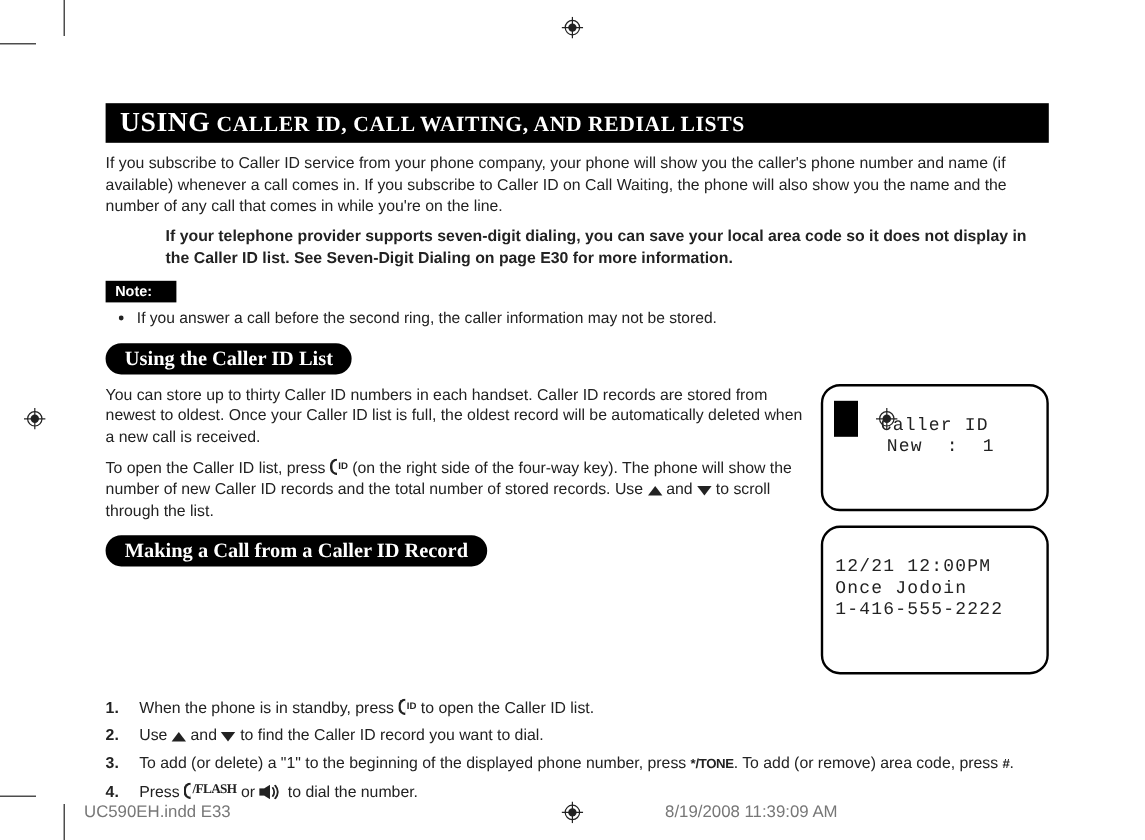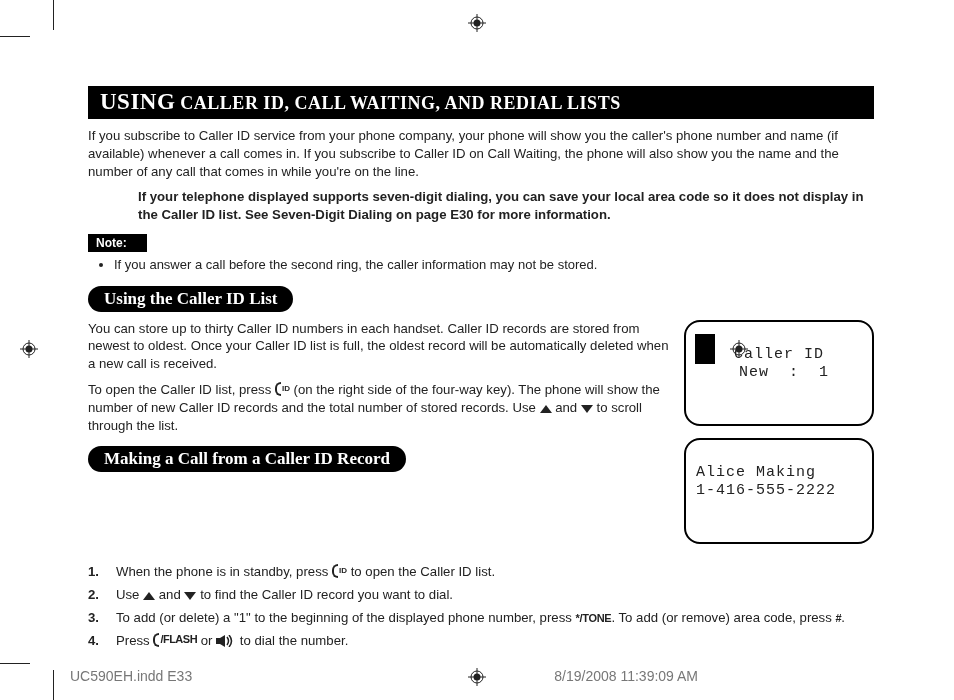--- a/index.html
+++ b/index.html
@@ -70,21 +70,21 @@
     display: inline-block; width: 6px; height: 14px; border: 2px solid #222;
     border-right: none; border-radius: 7px 0 0 7px;
   }
   .cid-icon .id { font-size: 8px; font-weight: bold; line-height: 8px; margin-left: 1px; }
 
   .flash-icon { display: inline-flex; align-items: center; vertical-align: -2px; font-weight: bold; }
   .flash-icon .paren {
     display: inline-block; width: 6px; height: 14px; border: 2px solid #222;
     border-right: none; border-radius: 7px 0 0 7px; margin-right: 1px;
   }
-  .flash-icon .txt { font-size: 11px; font-family: Liberation Sans, sans-serif; font-stretch: condensed; letter-spacing: -0.5px; }
+  .flash-icon .txt { font-size: 11px; font-family: Liberation Serif, serif; font-stretch: condensed; letter-spacing: -0.5px; }
 
   .speaker-icon { display: inline-block; vertical-align: -2px; }
   .speaker-icon svg { width: 20px; height: 12px; display: inline-block; }
 
   .keycap { font-family: Arial, sans-serif; font-weight: bold; font-size: 11px; font-stretch: condensed; letter-spacing: -0.3px; }
   .footer-text { position: absolute; bottom: 16px; font-size: 14px; color: #777; font-family: Helvetica, Arial, sans-serif; }
   .footer-left { left: 70px; }
   .footer-right { right: 70px; }
 </style>
 </head>
@@ -133,21 +133,21 @@
   <div class="side-tab"></div>
 
   <div class="content">
 
     <div class="title-bar">
       <span class="big">USING</span><span class="rest"> CALLER ID, CALL WAITING, AND REDIAL LISTS</span>
     </div>
 
     <p class="para">If you subscribe to Caller ID service from your phone company, your phone will show you the caller's phone number and name (if available) whenever a call comes in. If you subscribe to Caller ID on Call Waiting, the phone will also show you the name and the number of any call that comes in while you're on the line.</p>
 
-    <p class="para bold indent-block">If your telephone displayed supports seven-digit dialing, you can save your local area code so it does not display in the Caller ID list. See Seven-Digit Dialing on page E30 for more information.</p>
+    <p class="para bold indent-block">If your telephone provider supports seven-digit dialing, you can save your local area code so it does not display in the Caller ID list. See Seven-Digit Dialing on page E30 for more information.</p>
 
     <div class="note-label">Note:</div>
     <ul class="note-ul">
       <li>If you answer a call before the second ring, the caller information may not be stored.</li>
     </ul>
 
     <div class="pill">Using the Caller ID List</div>
 
     <div class="two-col">
       <div class="col-left">
@@ -159,21 +159,21 @@
             </span><span> (on the right side of the four-way key). The phone will show the number of new Caller ID records and the total number of stored records. Use </span><span class="tri-up"></span><span> and </span><span class="tri-down"></span><span> to scroll through the list.</span>
         </p>
 
         <div class="pill">Making a Call from a Caller ID Record</div>
       </div>
       <div class="col-right">
         <div class="lcd">
 <div class="c1">Caller ID</div><div class="c1"> New  :  1</div>
         </div>
         <div class="lcd">
-<div>Alice Making</div><div>1-416-555-2222</div>
+<div>12/21 12:00PM</div><div>Once Jodoin</div><div>1-416-555-2222</div>
         </div>
       </div>
     </div>
 
     <div class="ol">
       <div class="li">
         <span class="num">1</span>
         <span>
           <span>When the phone is in standby, press </span><span class="cid-icon">
               <span class="paren"></span>

